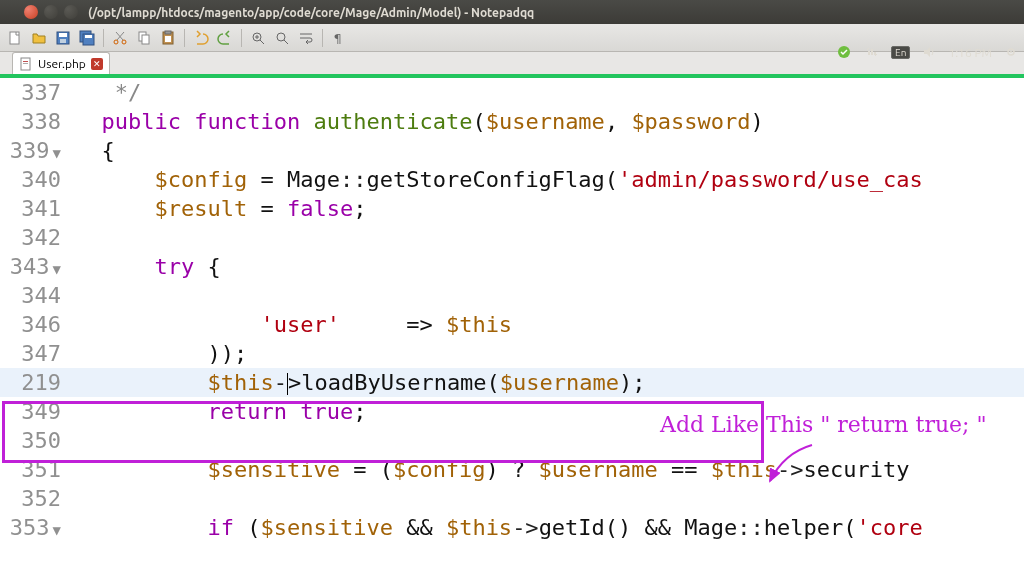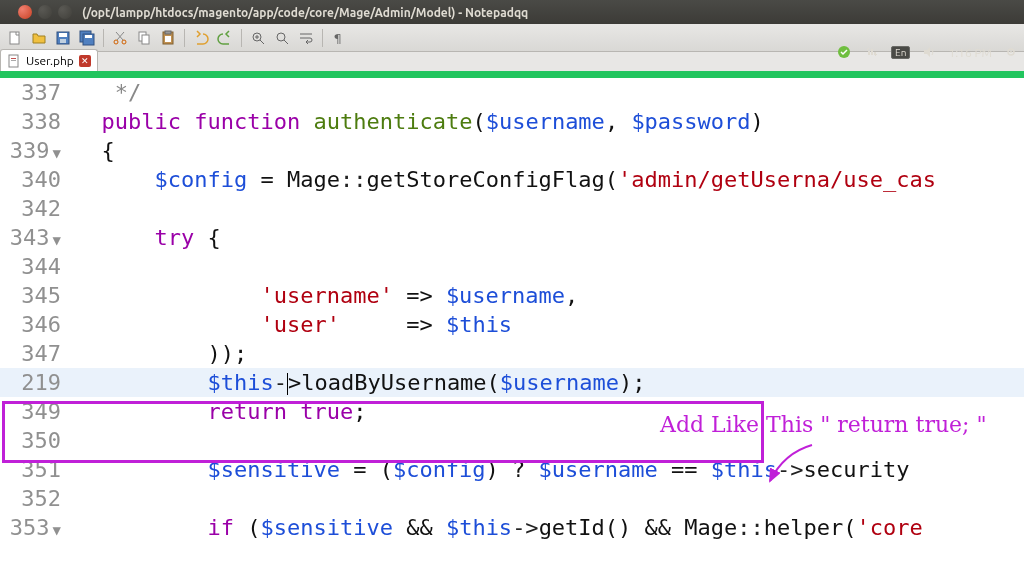--- a/index.html
+++ b/index.html
@@ -10,21 +10,21 @@
   width: 1024px;
   height: 576px;
   overflow: hidden;
   position: relative;
 }
 .titlebar {
   height: 24px;
   background: linear-gradient(to bottom, #4a4a46 0%, #3c3b37 100%);
   display: flex;
   align-items: center;
-  padding: 0 18px;
+  padding: 0 24px;
   color: #dfdbd2;
   font-size: 12px;
   position: relative;
 }
 .window-controls {
   display: flex;
   gap: 6px;
   margin-right: 10px;
 }
 .win-btn {
@@ -82,24 +82,24 @@
 }
 .tool-sep {
   width: 1px;
   height: 18px;
   background: #b8b6b2;
   margin: 0 3px;
 }
 .tabbar {
   height: 26px;
   background: #e8e7e5;
-  border-bottom: 7px solid #22c55e;
+  border-bottom: 4px solid #22c55e;
   display: flex;
   align-items: flex-end;
-  padding: 0 0;
+  padding: 0 12px;
 }
 .tab {
   height: 22px;
   background: #fff;
   border: 1px solid #b8b6b2;
   border-bottom: none;
   border-radius: 3px 3px 0 0;
   display: flex;
   align-items: center;
   padding: 0 6px;
@@ -150,21 +150,21 @@
   color: #909090;
   font-size: 14px;
   margin-left: 3px;
 }
 .code-text {
   white-space: pre;
   flex: 1;
 }
 .kw { color: #9a00a8; }
 .fn { color: #4d7c0f; }
-.var { color: #1d4ed8; }
+.var { color: #a16207; }
 .str { color: #b00010; }
 .cmt { color: #888; }
 .bool { color: #9a00a8; }
 .op { color: #222; }
 .plain { color: #111; }
 
 .highlight-box {
   position: absolute;
   left: 2px;
   top: 323px;
@@ -342,36 +342,36 @@
       <div class="code-line">
         <div class="gutter">338</div>
         <div class="code-text"><span class="plain">  </span><span class="kw">public</span><span class="plain"> </span><span class="kw">function</span><span class="plain"> </span><span class="fn">authenticate</span><span class="plain">(</span><span class="var">$username</span><span class="plain">, </span><span class="var">$password</span><span class="plain">)</span></div>
       </div>
       <div class="code-line">
         <div class="gutter">339<span class="fold-marker">▼</span></div>
         <div class="code-text"><span class="plain">  {</span></div>
       </div>
       <div class="code-line">
         <div class="gutter">340</div>
-        <div class="code-text"><span class="plain">      </span><span class="var">$config</span><span class="plain"> = </span><span class="plain">Mage</span><span class="op">::</span><span class="plain">getStoreConfigFlag(</span><span class="str">'admin/getUserna/use_cas</span></div>
+        <div class="code-text"><span class="plain">      </span><span class="var">$config</span><span class="plain"> = </span><span class="plain">Mage</span><span class="op">::</span><span class="plain">getStoreConfigFlag(</span><span class="str">'admin/password/use_cas</span></div>
+      </div>
+      <div class="code-line">
+        <div class="gutter">341</div>
+        <div class="code-text"><span class="plain">      </span><span class="var">$result</span><span class="plain"> = </span><span class="bool">false</span><span class="plain">;</span></div>
       </div>
       <div class="code-line">
         <div class="gutter">342</div>
         <div class="code-text"></div>
       </div>
       <div class="code-line">
         <div class="gutter">343<span class="fold-marker">▼</span></div>
         <div class="code-text"><span class="plain">      </span><span class="kw">try</span><span class="plain"> {</span></div>
       </div>
       <div class="code-line">
         <div class="gutter">344</div>
-      </div>
-      <div class="code-line">
-        <div class="gutter">345</div>
-        <div class="code-text"><span class="plain">              </span><span class="str">'username'</span><span class="plain"> =&gt; </span><span class="var">$username</span><span class="plain">,</span></div>
       </div>
       <div class="code-line">
         <div class="gutter">346</div>
         <div class="code-text"><span class="plain">              </span><span class="str">'user'</span><span class="plain">     =&gt; </span><span class="var">$this</span></div>
       </div>
       <div class="code-line">
         <div class="gutter">347</div>
         <div class="code-text"><span class="plain">          ));</span></div>
       </div>
       <div class="code-line current">

